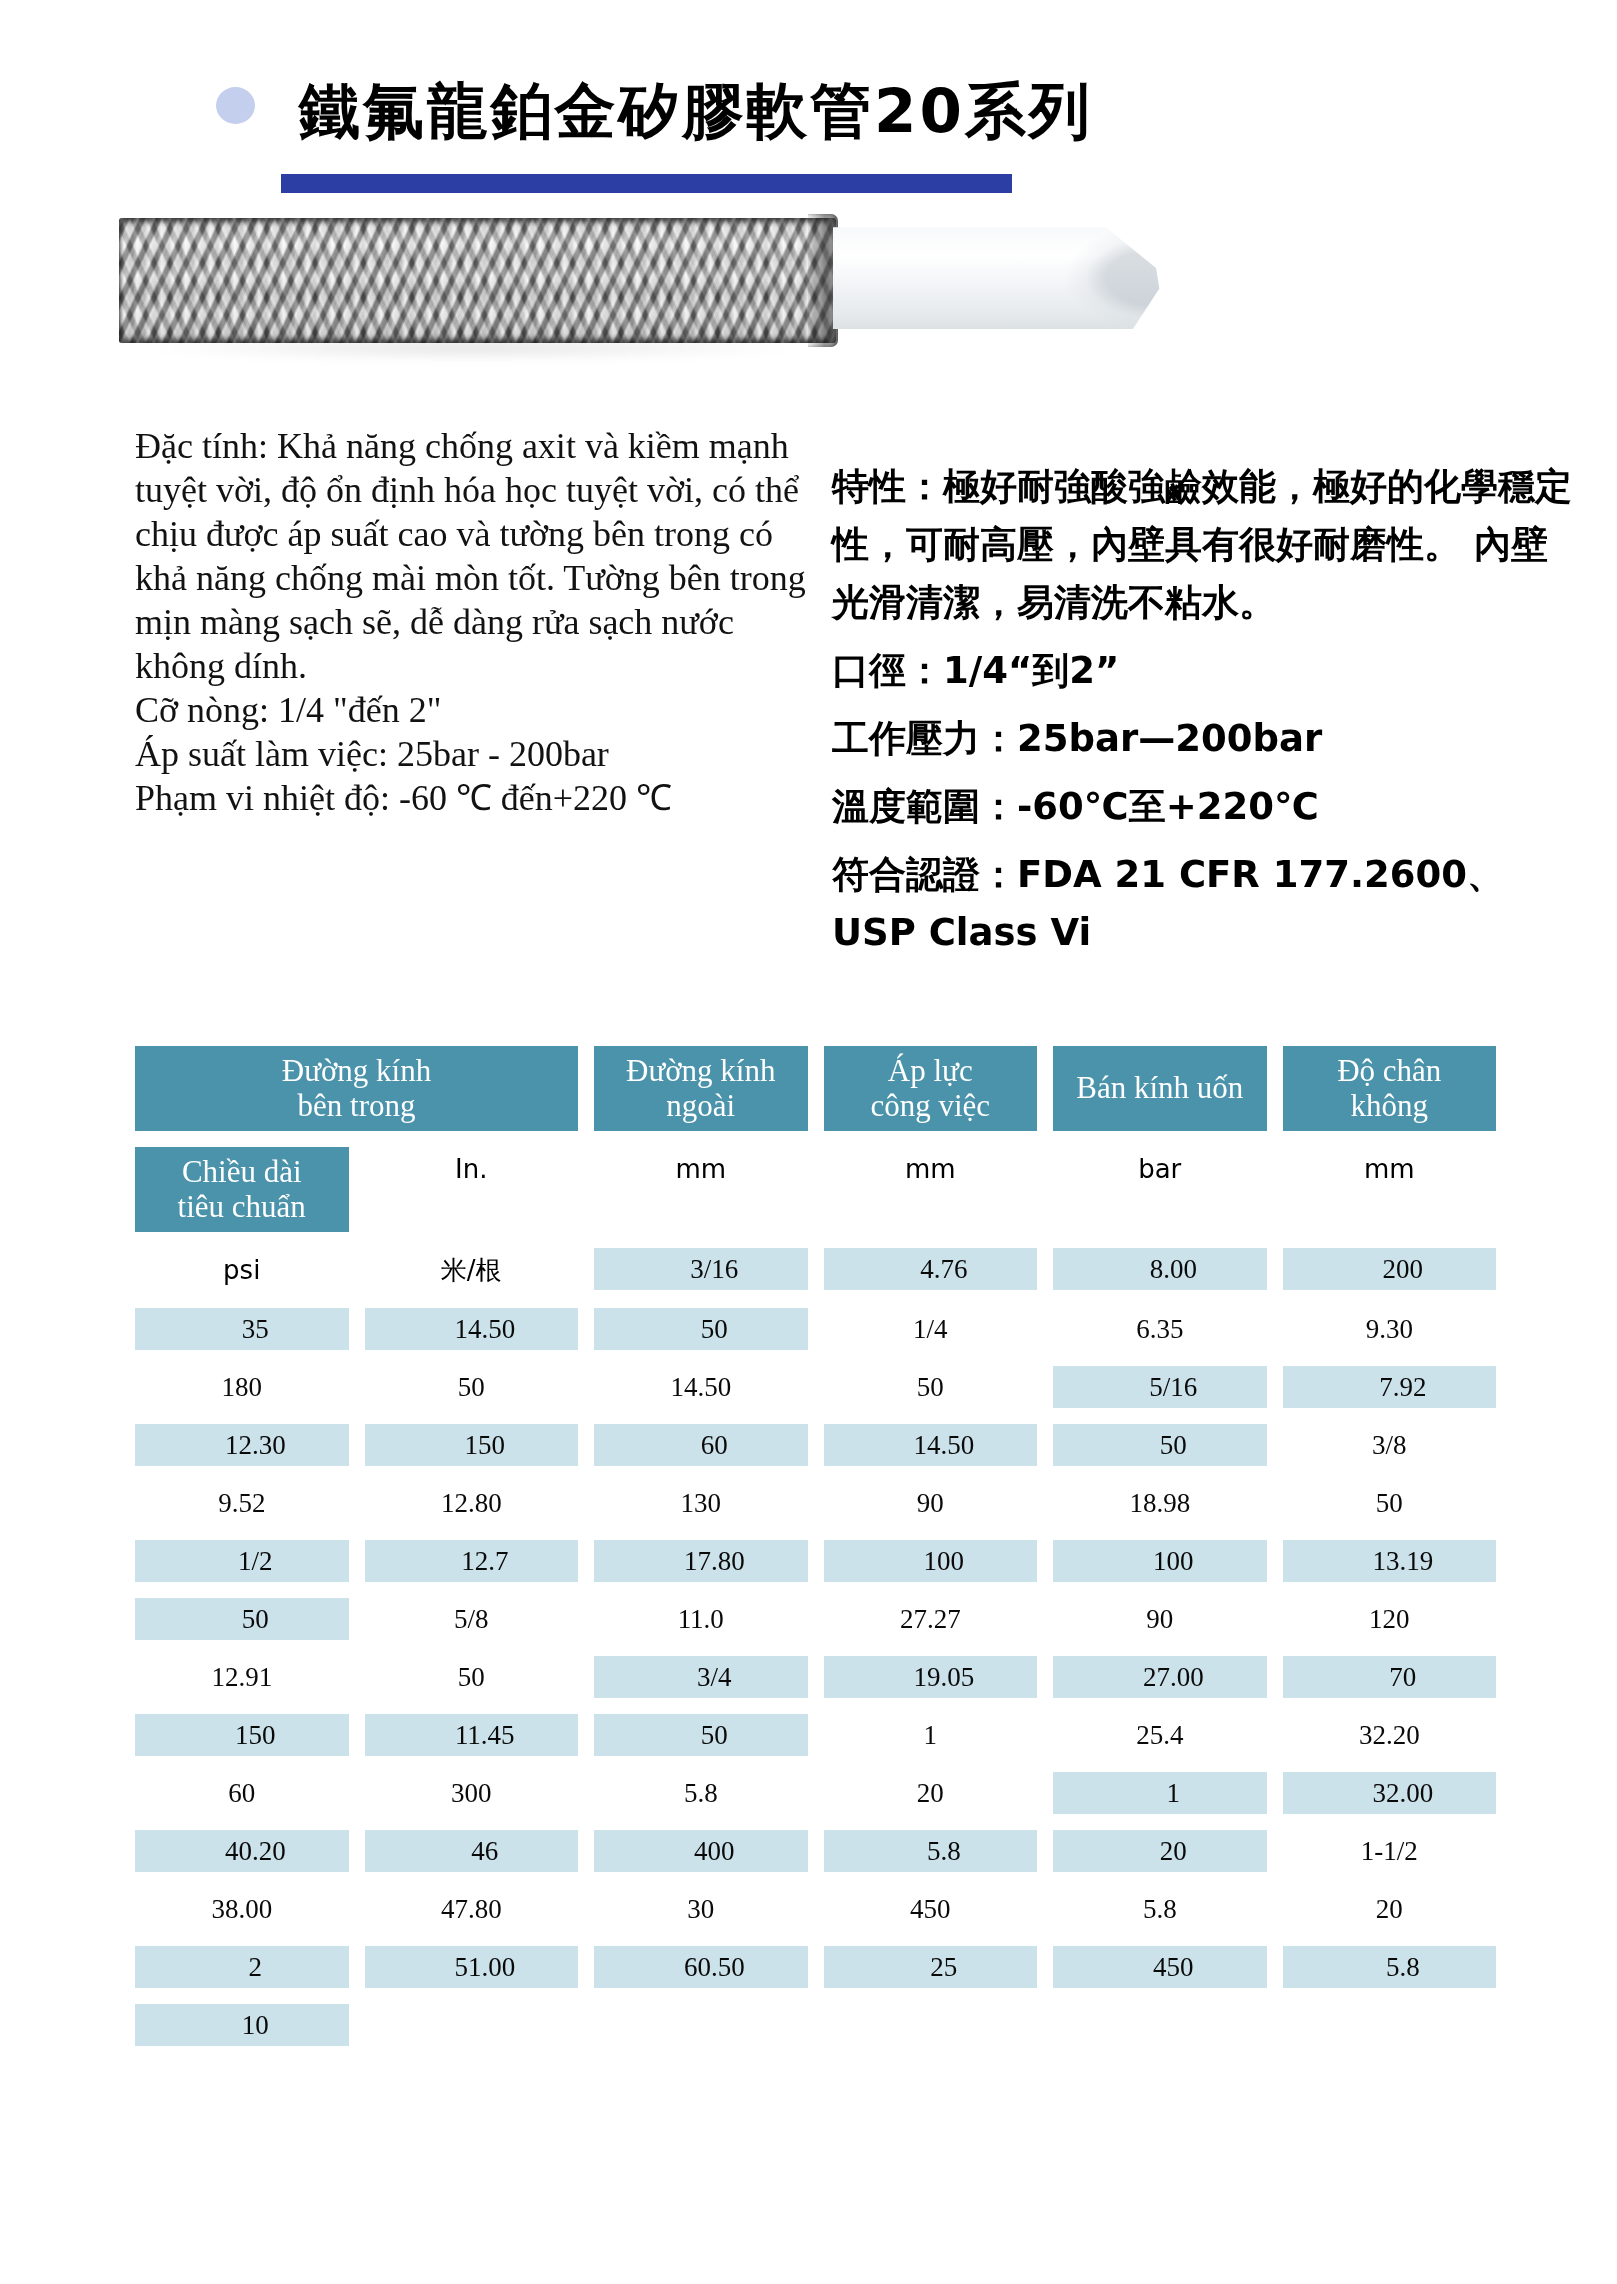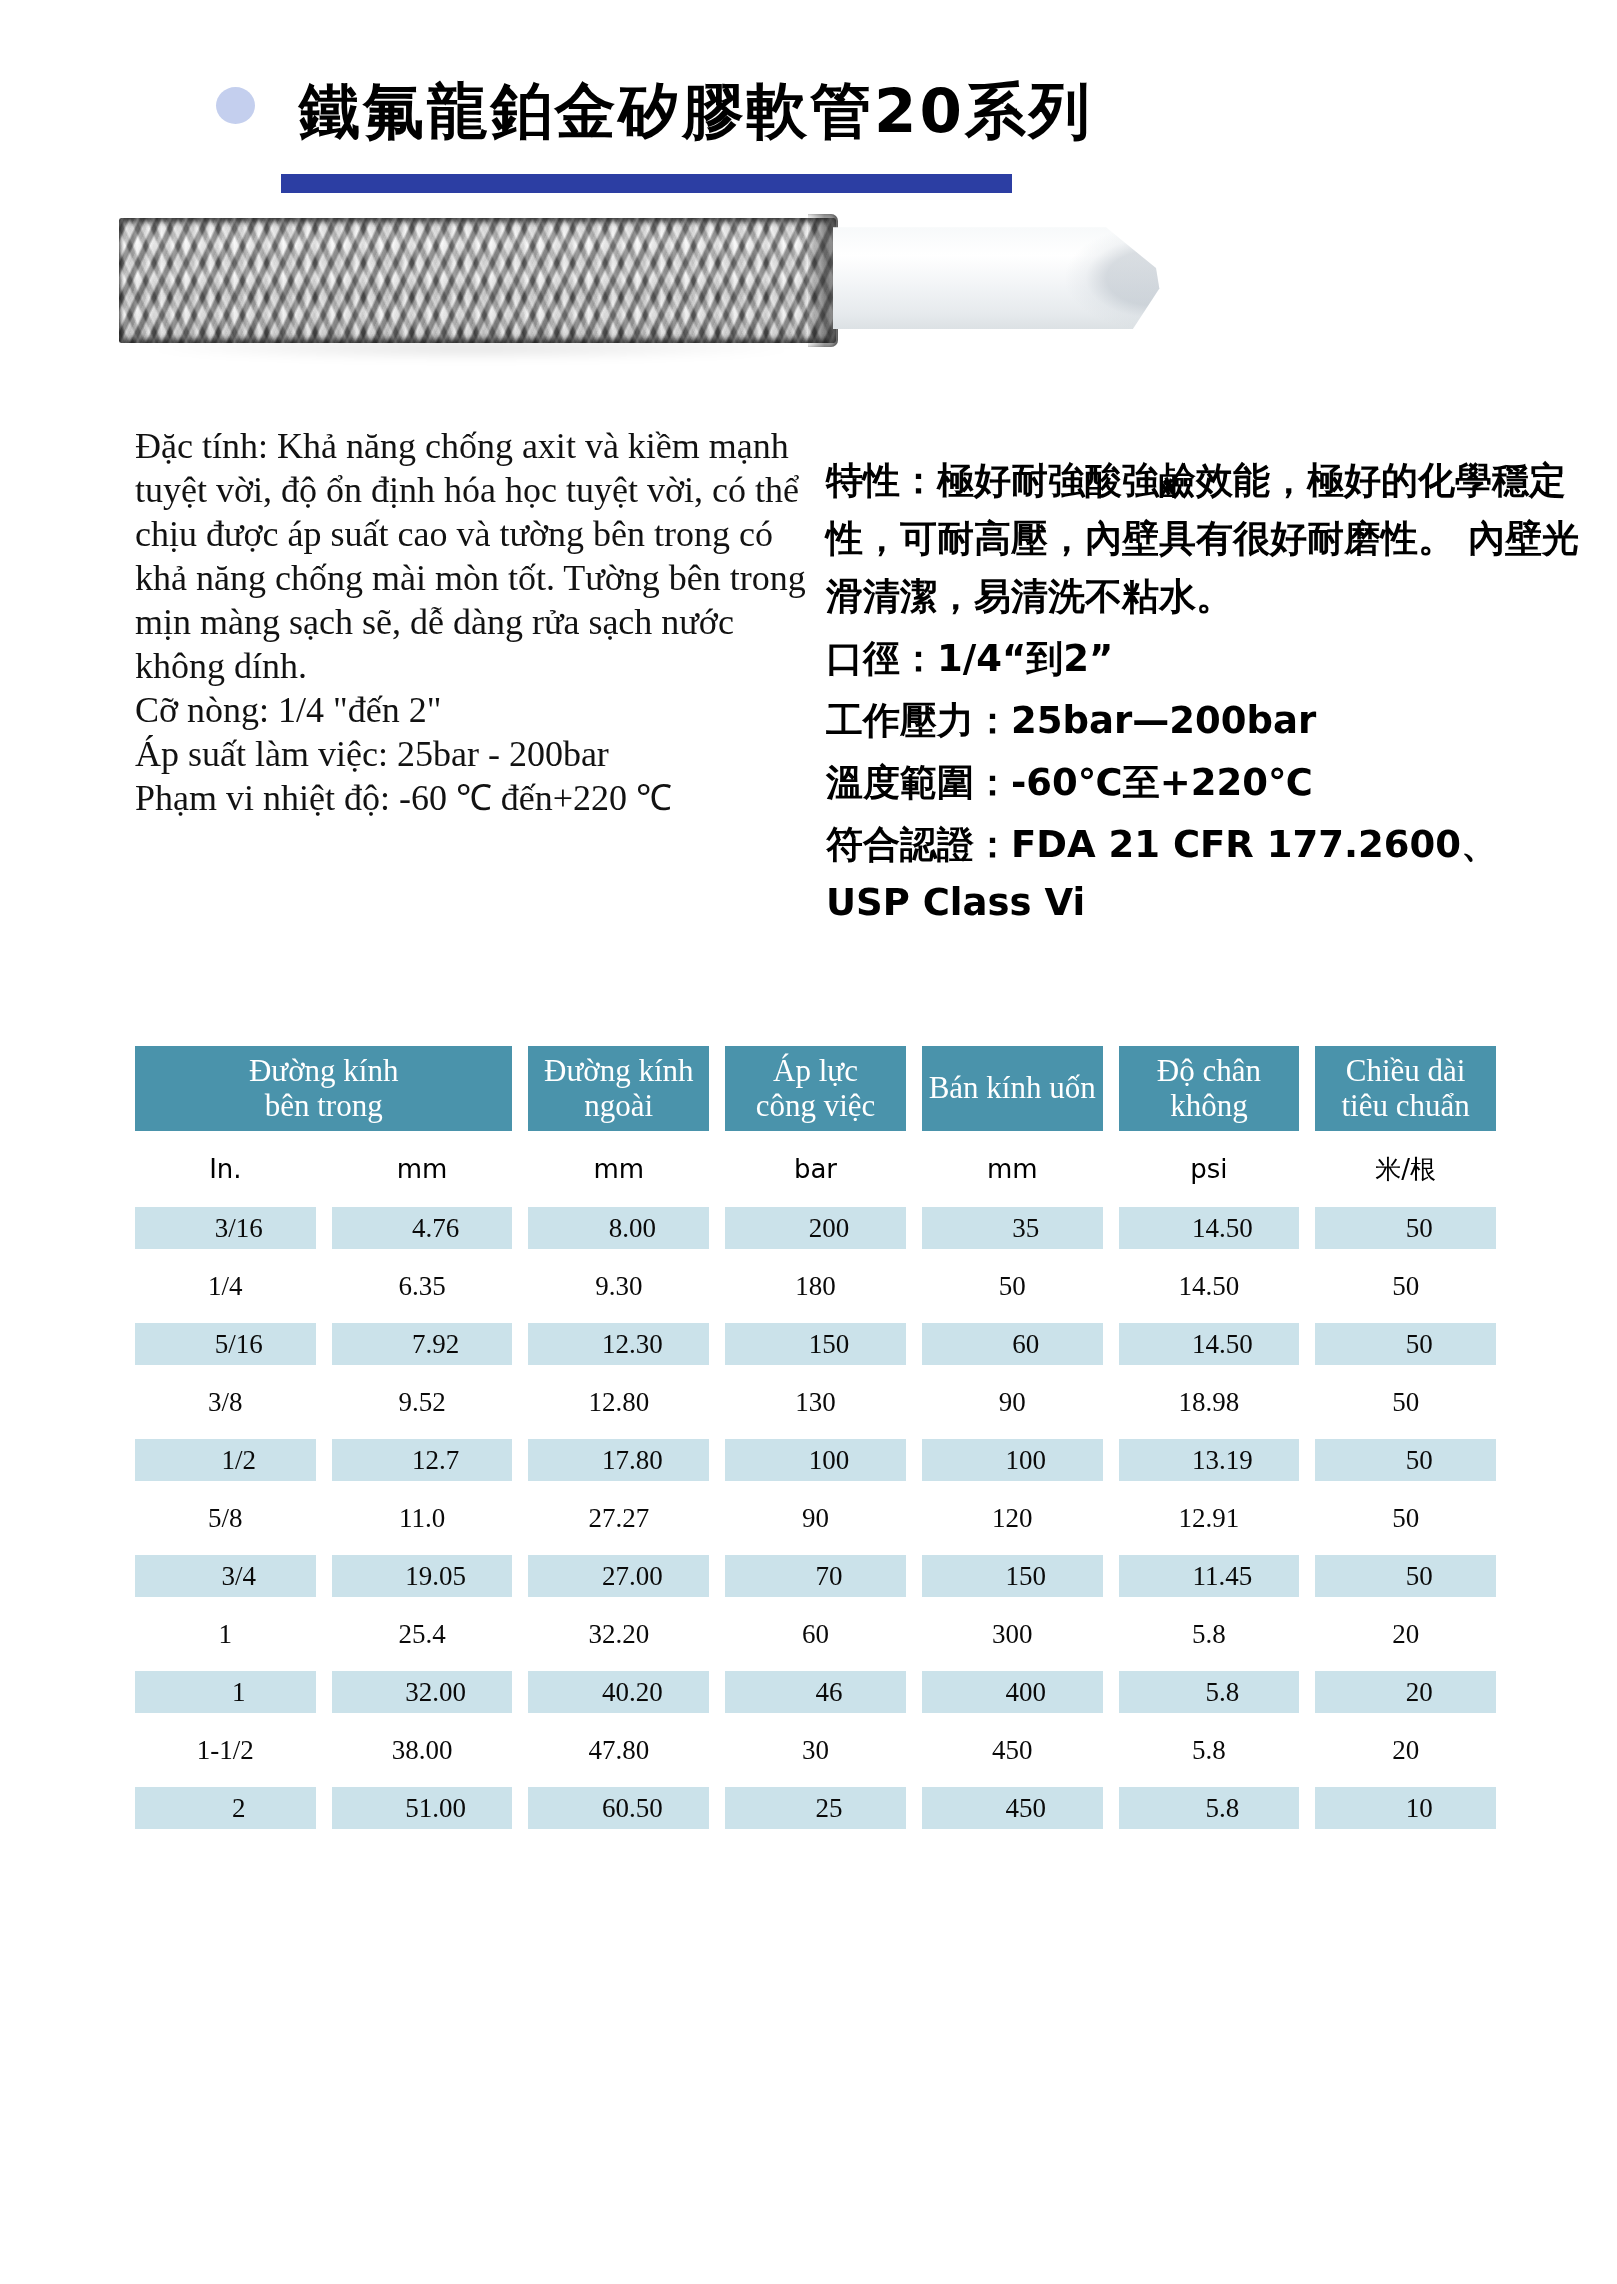--- a/index.html
+++ b/index.html
@@ -67,26 +67,26 @@
     position:absolute;left:135px;top:424px;width:684px;
     font-family:"Liberation Serif", serif;
     font-size:36px;line-height:44px;color:#121212;
   }
   .col-left p{margin:0;}
   .col-right{
     position:absolute;left:822px;top:448px;width:763px;
     font-family:"DejaVu Sans", sans-serif;font-weight:bold;
     font-size:37px;line-height:58px;color:#000;
   }
-  .col-right p{margin:4px;}
+  .col-right p{margin:10px;}
 
   
   .spec-table{
     position:absolute;left:135px;top:1046px;width:1361px;
-    display:grid;grid-template-columns:repeat(7,1fr);
+    display:grid;grid-template-columns:repeat(6,1fr);
     column-gap:5.8px;row-gap:2.9px;gap:16px;
   }
   .cell{display:flex;align-items:center;justify-content:center;text-align:center;}
   .th{
     grid-column:span 1;height:85px;background:#4a93ab;color:#ffffff;
     font-family:"Liberation Serif", serif;font-size:31px;line-height:1.1;
     white-space:pre-line;
   }
   .th.span2{grid-column:span 2;}
   .unit{

